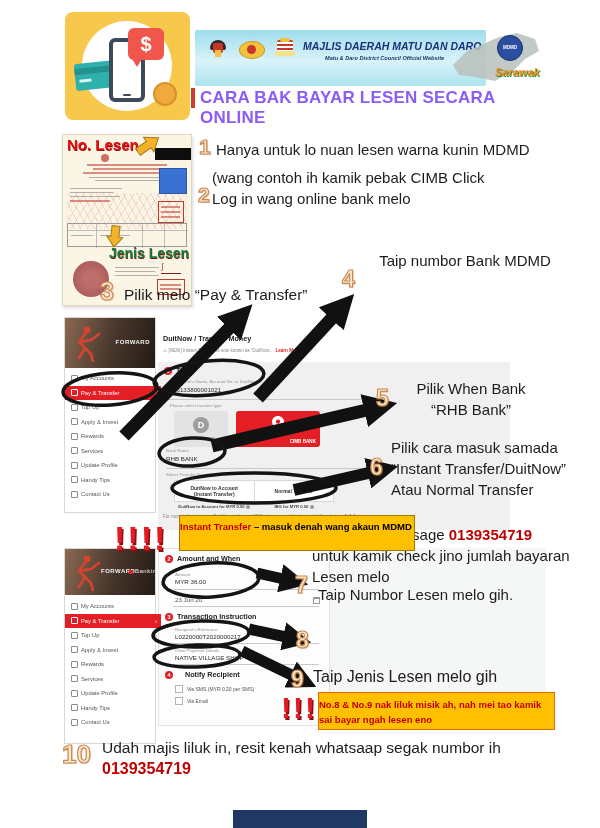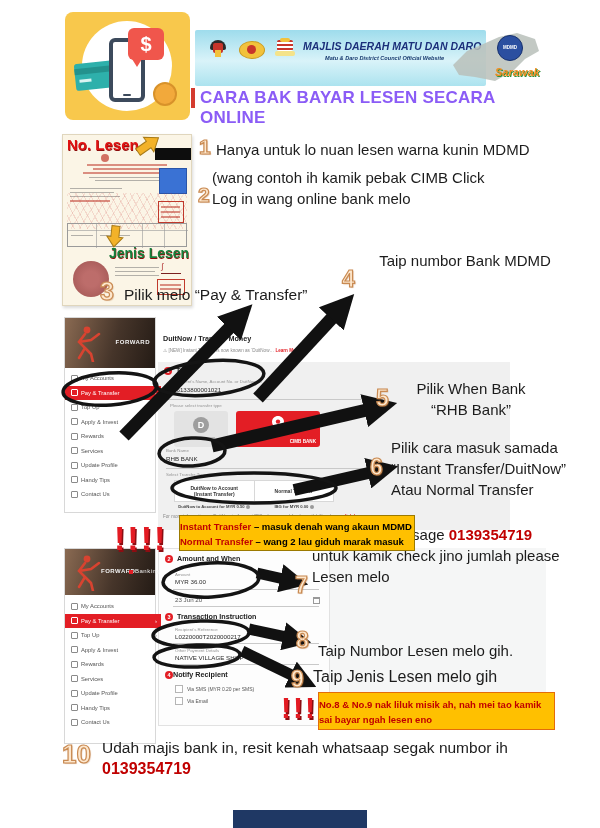--- a/index.html
+++ b/index.html
@@ -257,21 +257,21 @@
       <div class="abs" style="left:6px;top:64px;display:flex;align-items:center;gap:4px">
         <span class="rnum">3</span>
         <span class="h7">Transaction Instruction</span>
       </div>
       <div class="abs lab" style="left:16px;top:79px">Recipient's Reference</div>
       <div class="abs val" style="left:16px;top:85px">L0220000T2020000217</div>
       <div class="hline" style="left:14px;top:94px;width:146px"></div>
       <div class="abs lab" style="left:16px;top:100px">Other Payment Details</div>
       <div class="abs val" style="left:16px;top:106px">NATIVE VILLAGE SHOP</div>
       <div class="hline" style="left:14px;top:115px;width:146px"></div>
-      <div class="abs" style="left:6px;top:122px;display:flex;align-items:center;gap:0">
+      <div class="abs" style="left:6px;top:122px;display:flex;align-items:center;gap:12px">
         <span class="rnum">4</span>
         <span class="h7">Notify Recipient</span>
       </div>
       <div class="abs" style="left:16px;top:136px;display:flex;align-items:center;gap:4px">
         <span class="cb"></span>
         <span style="font-size:5px;color:#555">Via SMS (MYR 0.20 per SMS)</span>
       </div>
       <div class="abs" style="left:16px;top:148px;display:flex;align-items:center;gap:4px">
         <span class="cb"></span>
         <span style="font-size:5px;color:#555">Via Email</span>
@@ -386,45 +386,44 @@
   <div class="abs stepnum" style="left:370px;top:456px;font-size:23px">6</div>
   <div class="abs steptext" style="left:391px;top:437px;width:200px">
     <div>Pilik cara masuk samada</div>
     <div>“Instant Transfer/DuitNow”</div>
     <div>Atau Normal Transfer</div>
   </div>
 
   <div class="abs bang" style="left:114px;top:521px;font-size:34px">!!!!</div>
   <div class="abs ylbox" style="left:179px;top:515px;width:236px;height:36px;font-size:9.5px;line-height:15px;padding-top:3px">
     <div><span class="redtxt" style="font-size:9.5px">Instant Transfer</span><span> – masuk denah wang akaun MDMD</span></div>
-    <div><span class="redtxt" style="font-size:9.5px">Normal Transfer</span><span> – wang 2 lau giduh marak masuk</span></div>
   </div>
 
   <div class="abs stepnum" style="left:295px;top:574px;font-size:23px">7</div>
   <div class="abs steptext" style="left:312px;top:524px;width:270px">
     <div><span>Whatsaap/message </span><span class="redtxt">0139354719</span></div>
-    <div>untuk kamik check jino jumlah please</div>
+    <div>untuk kamik check jino jumlah bayaran</div>
     <div>Lesen melo</div>
   </div>
 
   <div class="abs stepnum" style="left:296px;top:629px;font-size:23px">8</div>
-  <div class="abs steptext" style="left:318px;top:640px;width:240px">
+  <div class="abs steptext" style="left:318px;top:584px;width:240px">
     <div>Taip Numbor Lesen melo gih.</div>
   </div>
 
   <div class="abs stepnum" style="left:291px;top:668px;font-size:23px">9</div>
   <div class="abs steptext" style="left:313px;top:666px;width:240px;font-size:16px">Taip Jenis Lesen melo gih</div>
 
   <div class="abs bang" style="left:281px;top:693px;font-size:30px">!!!!</div>
   <div class="abs ylbox" style="left:318px;top:692px;width:237px;height:38px;border:1px solid #e36c0a;font-size:9.5px;line-height:15px;padding-top:4px;color:#c00000">
     <div>No.8 &amp; No.9 nak liluk misik ah, nah mei tao kamik</div>
     <div>sai bayar ngah lesen eno</div>
   </div>
 
   <div class="abs stepnum" style="left:62px;top:741px;font-size:26px">10</div>
   <div class="abs steptext" style="left:102px;top:737px;width:440px;font-size:15.5px">
-    <div>Udah majis bank in, resit kenah whatsaap segak numbor ih</div>
+    <div>Udah majis liluk in, resit kenah whatsaap segak numbor ih</div>
     <div class="redtxt" style="font-size:16px">0139354719</div>
   </div>
 
   <div class="abs" style="left:233px;top:810px;width:134px;height:18px;background:#1f3864"></div>
 
 </div>
 
 </body></html>

